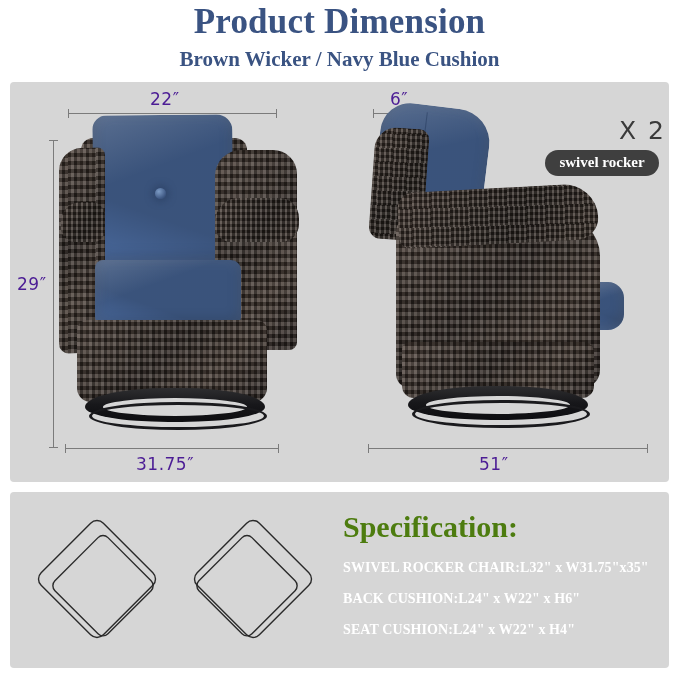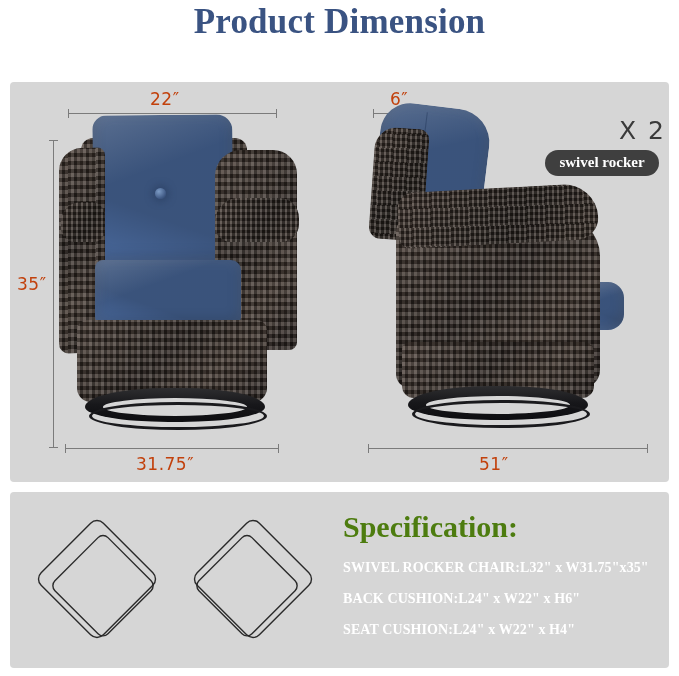--- a/index.html
+++ b/index.html
@@ -53,21 +53,21 @@
   .dim-line-v::before,.dim-line-v::after{
     content:"";position:absolute;left:-4px;width:9px;height:1px;background:#7b7b7b;
   }
   .dim-line-v::before{top:0;}
   .dim-line-v::after{bottom:0;}
 
   .dim-label{
     position:absolute;
     font-family:"DejaVu Sans", sans-serif;
     font-size:17px;
-    color:#c2410c;
+    color:#4c1d95;
     white-space:nowrap;
     letter-spacing:.5px;
   }
 
   
   .dim-white{position:absolute;}
   .dim-white .bar{position:absolute;left:0;top:0;width:2px;height:100%;background:#ffffff;}
   .dim-white .bar::before,.dim-white .bar::after{
     content:"";position:absolute;left:-4px;width:10px;height:2px;background:#ffffff;
   }
@@ -163,20 +163,21 @@
     background:linear-gradient(180deg,#2e2e30 0%,#17171a 50%,#0d0d10 100%);
   }
 </style>
 </head>
 <body>
 
 <div class="stage">
 
   <div class="header">
     <div class="title">Product Dimension</div>
+    <div class="subtitle">Brown Wicker / Navy Blue Cushion</div>
   </div>
 
   <div class="panel" id="panel-top">
 
     <div class="chair" style="left:45px;top:28px;width:250px;height:345px;">
 
       <div class="cushion-navy" style="position:absolute;left:38px;top:5px;width:140px;height:148px;
                   border-radius:14px 16px 10px 10px;transform:rotate(-0.6deg);z-index:4;"></div>
 
       <div style="position:absolute;left:100px;top:78px;width:11px;height:11px;border-radius:50%;
@@ -244,21 +245,21 @@
       <div style="position:absolute;left:58px;top:292px;width:144px;height:18px;border-radius:50%;
                   background:#d6d6d6;z-index:9;"></div>
       <div class="metal" style="position:absolute;left:44px;top:296px;width:172px;height:22px;
                   border-radius:50%;border:3px solid #1a1a1d;background:transparent;z-index:10;"></div>
     </div>
 
     <div class="dim-line-h" style="left:58px;top:31px;width:209px;"></div>
     <div class="dim-label" style="left:140px;top:7px;"><span>22″</span></div>
 
     <div class="dim-line-v" style="left:43px;top:58px;width:1px;height:308px;"></div>
-    <div class="dim-label" style="left:7px;top:192px;"><span>35″</span></div>
+    <div class="dim-label" style="left:7px;top:192px;"><span>29″</span></div>
 
     <div class="dim-line-h" style="left:55px;top:366px;width:214px;"></div>
     <div class="dim-label" style="left:126px;top:372px;"><span>31.75″</span></div>
 
     <div class="dim-line-h" style="left:363px;top:31px;width:65px;"></div>
     <div class="dim-label" style="left:380px;top:7px;"><span>6″</span></div>
 
     <div class="dim-line-h" style="left:358px;top:366px;width:280px;"></div>
     <div class="dim-label" style="left:469px;top:372px;"><span>51″</span></div>
 

